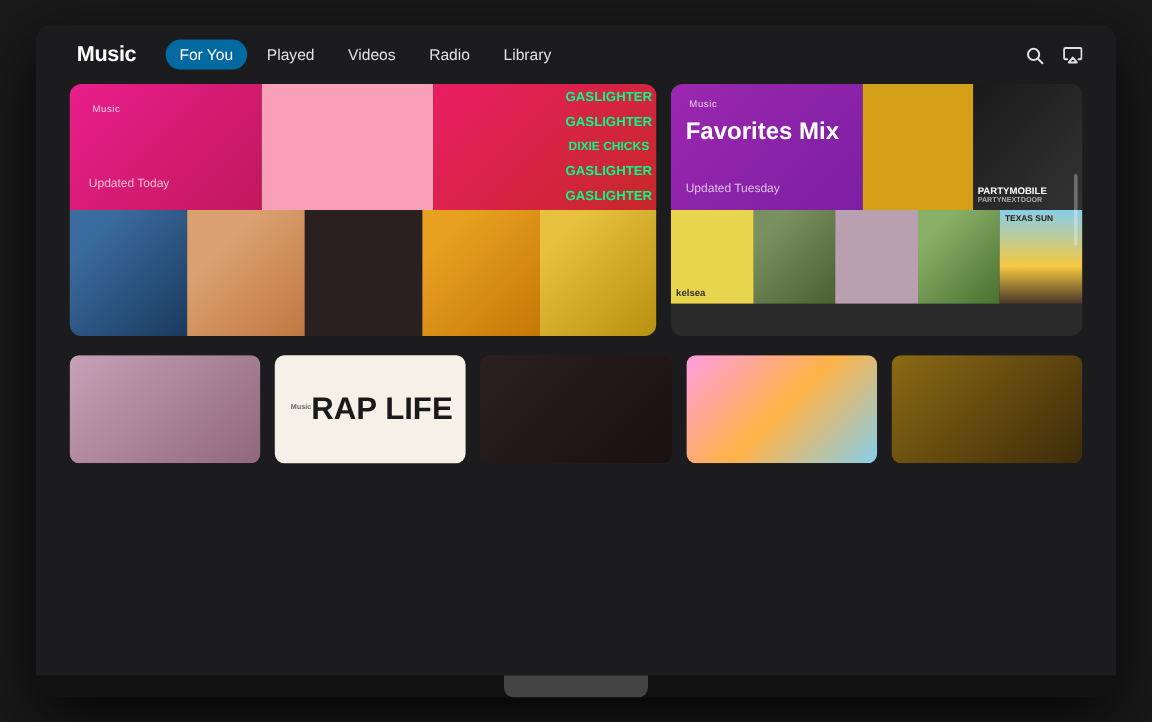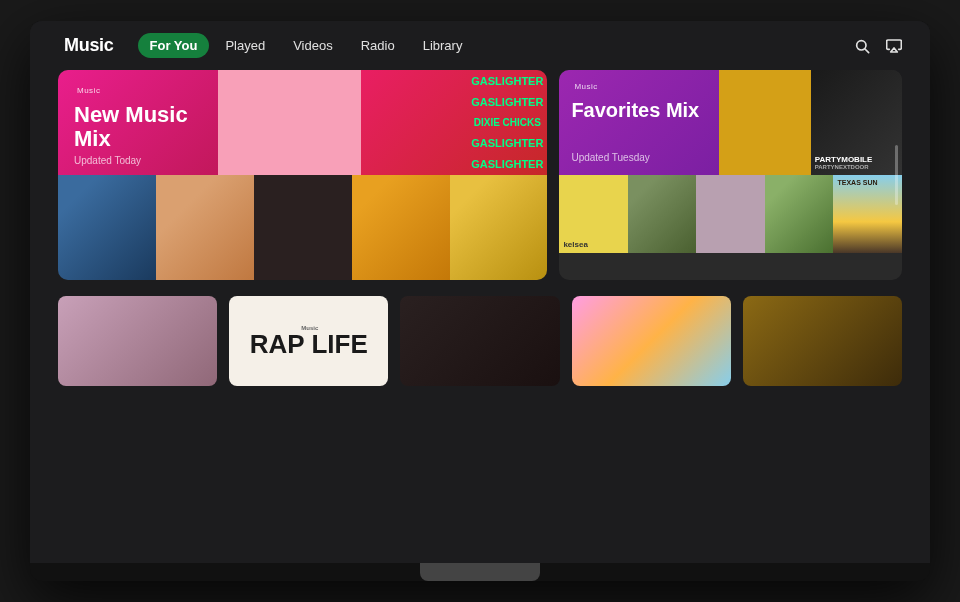--- a/index.html
+++ b/index.html
@@ -79,23 +79,23 @@
       color: #e0e0e0;
       font-size: 13px;
       font-weight: 400;
       padding: 5px 12px;
       border-radius: 14px;
       cursor: pointer;
       white-space: nowrap;
     }
 
     .nav-item.active {
-      background: #15803d;
+      background: #0369a1;
       color: white;
-      font-weight: 700;
+      font-weight: 400;
     }
 
     .nav-icons {
       display: flex;
       gap: 16px;
       align-items: center;
     }
 
     .nav-icon-btn {
       color: #e0e0e0;
@@ -221,21 +221,21 @@
     .recent-flowers { background: linear-gradient(135deg, #ff6b9d 0%, #ffd700 100%); position: relative; }
     .recent-portrait { background: linear-gradient(135deg, #8b6914 0%, #3d2b0a 100%); position: relative; }
 
     .raplife-text {
       font-size: 22px;
       font-weight: 900;
       color: #1a1a1a;
       text-align: center;
       line-height: 1;
       display: flex;
-      flex-direction: column;
+      flex-direction: row;
       align-items: center;
     }
 
     .raplife-badge {
       font-size: 6px;
       color: #666;
       display: flex;
       align-items: center;
       gap: 2px;
       margin-bottom: 2px;
@@ -385,21 +385,20 @@
 
         <div class="left-panel">
           <div class="left-top">
 
             <div class="mix-card new-music-mix" style="width:160px;height:105px;border-radius:0;">
               <div>
                 <div class="mix-badge">
                   <span style="font-size:8px;"></span>
                   <span> Music</span>
                 </div>
-                <div class="mix-title">New Music Mix</div>
               </div>
               <div class="mix-updated">Updated Today</div>
             </div>
 
             <div class="thumb-img album-pink" style="flex:1;"></div>
 
             <div class="gaslighter-card" style="flex:1.3;">
               <div style="display:flex;flex-direction:column;align-items:center;justify-content:center;height:100%;gap:1px;">
                 <div class="gaslighter-text" style="font-size:11px;">GASLIGHTER</div>
                 <div class="gaslighter-text" style="font-size:11px;">GASLIGHTER</div>

